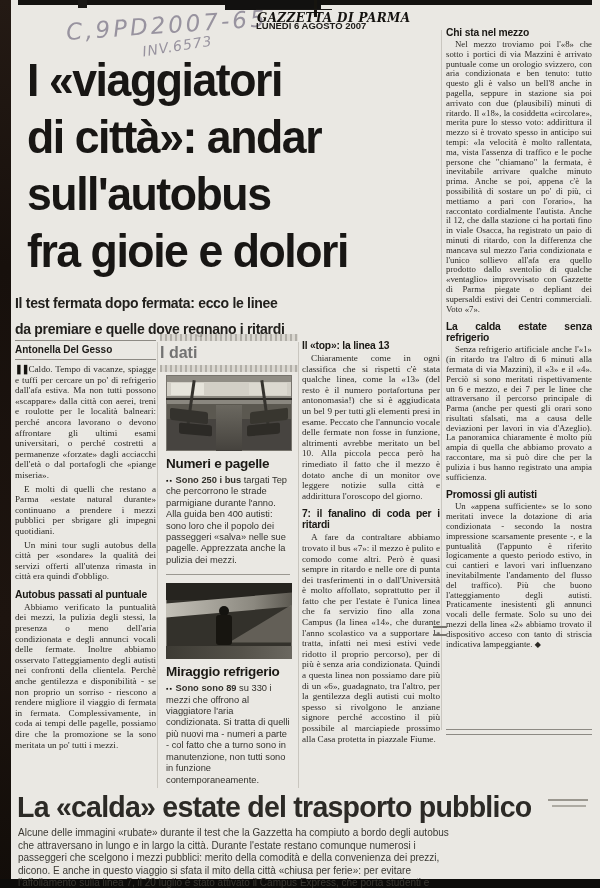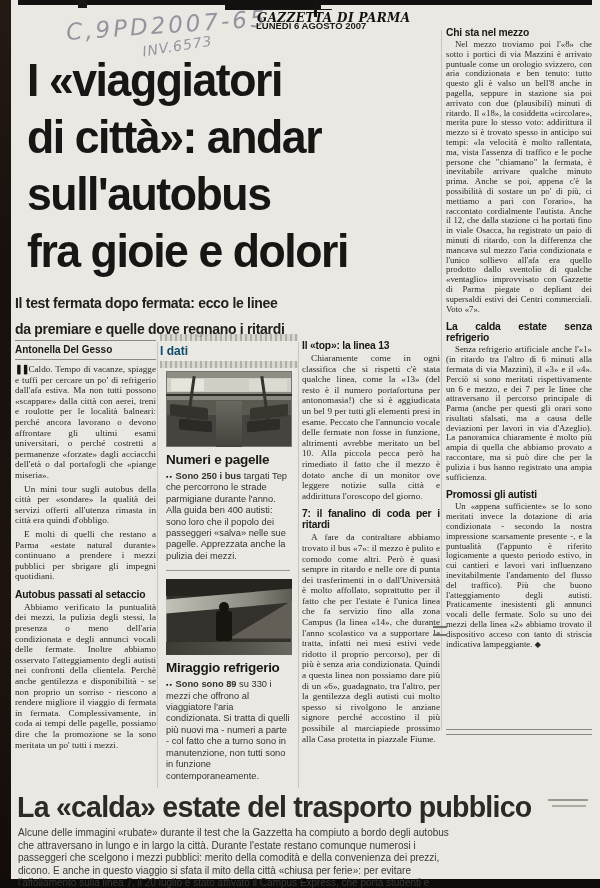--- a/index.html
+++ b/index.html
@@ -55,21 +55,21 @@
            border-top:1px solid #8d8a84;border-bottom:1px solid #8d8a84;}
   .artifact-eq{position:absolute;left:433px;top:626px;width:14px;height:6px;
            border-top:2px solid #77746e;border-bottom:2px solid #77746e;}
   .artifact-d1{position:absolute;left:548px;top:799px;width:40px;height:2px;background:#9a978f;}
   .artifact-d2{position:absolute;left:552px;top:805px;width:34px;height:2px;background:#aeaba3;}
   
   .databox{position:absolute;left:160px;top:334px;width:138px;height:456px;overflow:hidden;
            font-family:"Liberation Sans",sans-serif;}
   .hatch{height:7px;background:repeating-linear-gradient(90deg,#a8a59e 0 2px,#d8d5ce 2px 5px);
          margin:0 0 3px 0;opacity:.85;}
-  .databox-title{font-weight:bold;font-size:12px;color:#0c4a6e;margin:2px 0 3px 0;}
+  .databox-title{font-weight:bold;font-size:16px;color:#737373;margin:2px 0 3px 0;}
   .item-title{font-weight:bold;font-size:13.5px;color:#1a1814;margin:5px 0 4px 6px;
               letter-spacing:-.3px;}
   .item-text{font-size:9.3px;line-height:11.4px;color:#33312c;margin:0 0 0 6px;width:124px;}
   .bullets{color:#15130f;font-size:7px;letter-spacing:1px;}
   .boxrule{height:1px;background:#9b9891;margin:8px 0 8px 6px;width:124px;}
   
   .photo{position:relative;margin-left:6px;width:126px;overflow:hidden;
          box-shadow:0 0 0 1px #77746d inset;}
   .photo1{height:76px;
     background:linear-gradient(180deg,#8f8c84 0 9%,#d2cfc6 9% 28%,#8a877f 28% 38%,#5b5850 38% 58%,#474440 58% 100%);}
@@ -132,23 +132,23 @@
     <div>da premiare e quelle dove regnano i ritardi</div>
   </div>
 
   <div class="vrule vr1"></div>
   <div class="vrule vr2"></div>
   <div class="vrule vr3"></div>
 
   <div class="col col1">
     <div class="byline">Antonella Del Gesso</div>
     <p class="body-p" style="margin-top:4px;"><span class="pmark">❚❚</span><span>Caldo. Tempo di vacanze, spiagge e tuffi per cercare un po' di refrigerio dall'afa estiva. Ma non tutti possono «scappare» dalla città con aerei, treni e roulotte per le località balneari: perché ancora lavorano o devono affrontare gli ultimi esami universitari, o perché costretti a permanenze «forzate» dagli acciacchi dell'età o dal portafogli che «piange miseria».</span></p>
+    <p class="body-p ind">E molti di quelli che restano a Parma «estate natural durante» continuano a prendere i mezzi pubblici per sbrigare gli impegni quotidiani.</p>
     <p class="body-p ind">Un mini tour sugli autobus della città per «sondare» la qualità dei servizi offerti all'utenza rimasta in città era quindi d'obbligo.</p>
-    <p class="body-p ind">E molti di quelli che restano a Parma «estate natural durante» continuano a prendere i mezzi pubblici per sbrigare gli impegni quotidiani.</p>
-    <div class="subhead">Autobus passati al setaccio</div>
+    <div class="subhead">Autobus passati al puntuale</div>
     <p class="body-p ind">Abbiamo verificato la puntualità dei mezzi, la pulizia degli stessi, la presenza o meno dell'aria condizionata e degli annunci vocali delle fermate. Inoltre abbiamo osservato l'atteggiamento degli autisti nei confronti della clientela. Perchè anche gentilezza e disponibilità - se non proprio un sorriso - riescono a rendere migliore il viaggio di fermata in fermata. Complessivamente, in coda ai tempi delle pagelle, possiamo dire che la promozione se la sono meritata un po' tutti i mezzi.</p>
   </div>
 
   <div class="databox">
     <div class="hatch"></div>
     <div class="databox-title">I dati</div>
     <div class="hatch"></div>
     <div class="photo photo1">
       <div class="p1-winL"></div>
       <div class="p1-winR"></div>

